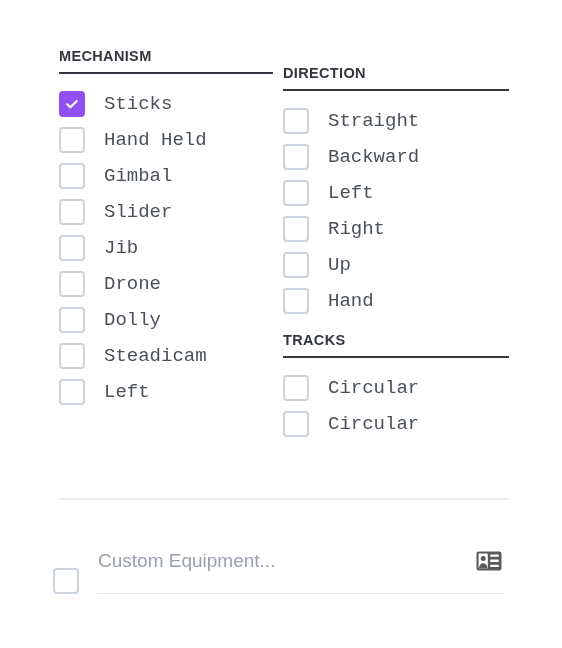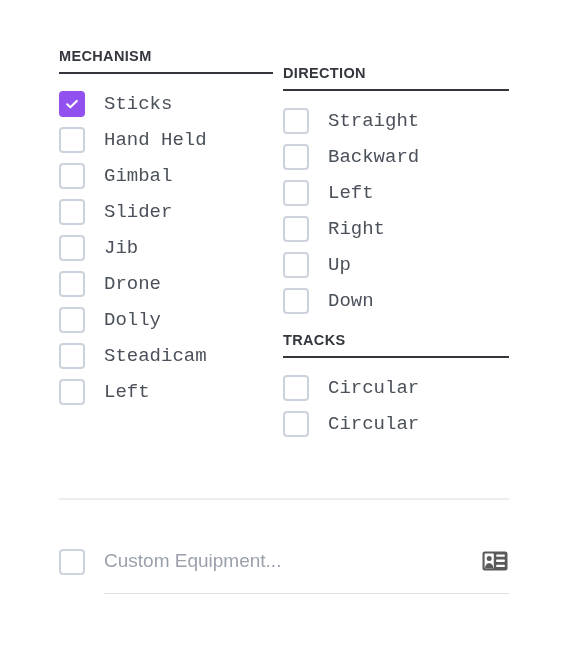--- a/index.html
+++ b/index.html
@@ -97,24 +97,24 @@
     position: absolute;
     left: 59px;
     width: 450px;
     height: 1.5px;
     background: #ededef;
   }
 
   
   .custom-row {
     position: absolute;
-    left: 59px;
+    left: 53px;
     width: 450px;
     display: flex;
-    align-items: flex-start;
+    align-items: flex-end;
   }
   .custom-field {
     position: relative;
     margin-left: 19px;
     flex: 1 1 auto;
     display: flex;
     align-items: center;
     justify-content: space-between;
     padding-bottom: 20px;
     border-bottom: 1.6px solid #dde2e8;
@@ -208,21 +208,21 @@
           <div class="check-row">
             <div class="box"></div>
             <span class="row-label">Right</span>
           </div>
           <div class="check-row">
             <div class="box"></div>
             <span class="row-label">Up</span>
           </div>
           <div class="check-row">
             <div class="box"></div>
-            <span class="row-label">Down</span>
+            <span class="row-label">Hand</span>
           </div>
         </div>
     </div>
 
     <div class="section" style="top:331px;">
       <div class="section-header">TRACKS</div>
       <div class="rows" id="tracks-rows">
           <div class="check-row">
             <div class="box"></div>
             <span class="row-label">Circular</span>

